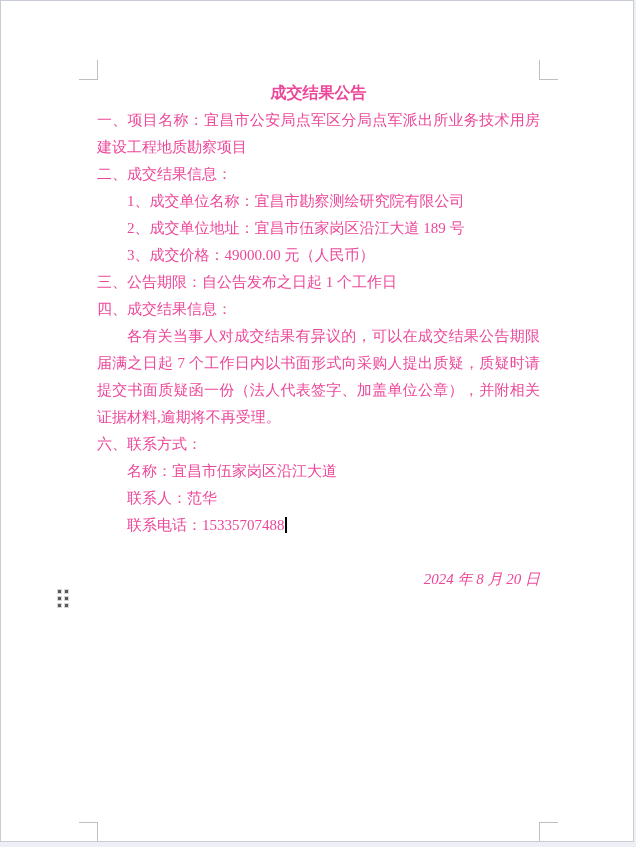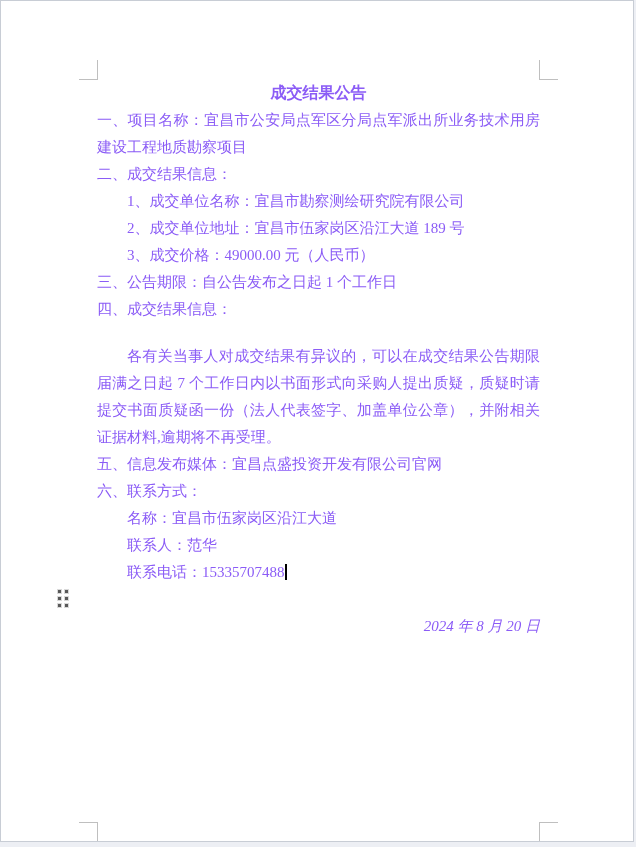--- a/index.html
+++ b/index.html
@@ -29,35 +29,35 @@
   .mark.tl { left: 78px; top: 59px;  border-right: 1px solid #bfbfbf; border-bottom: 1px solid #bfbfbf; }
   .mark.tr { left: 538px; top: 59px; border-left: 1px solid #bfbfbf;  border-bottom: 1px solid #bfbfbf; }
   .mark.bl { left: 78px; top: 821px; border-right: 1px solid #bfbfbf; border-top: 1px solid #bfbfbf; }
   .mark.br { left: 538px; top: 821px; border-left: 1px solid #bfbfbf; border-top: 1px solid #bfbfbf; }
 
   .content {
     position: absolute;
     left: 96px;
     top: 78px;
     width: 443px;
-    color: #8b5cf6;
+    color: #ec4899;
     font-size: 15px;
     line-height: 27px;
     text-align: justify;
   }
   .doc-title {
     margin: 4px 0 27px 0;
     text-align: center;
     font-size: 16px;
     font-weight: bold;
     line-height: 28px;
   }
   .content p { margin: 0; }
   p.sub { padding-left: 30px; font-family: Liberation Serif, serif; }
-  p.body-indent { text-indent: 30px; margin-top: 20px; }
+  p.body-indent { text-indent: 30px; }
   b.lbl { font-weight: normal; }
   .date-line {
     margin-top: 27px !important;
     text-align: right;
     font-style: italic;
   }
   .caret {
     display: inline-block;
     width: 2px;
     height: 16px;
@@ -112,21 +112,20 @@
     <p class="sub">1、成交单位名称：宜昌市勘察测绘研究院有限公司</p>
     <p class="sub">2、成交单位地址：宜昌市伍家岗区沿江大道 189 号</p>
     <p class="sub">3、成交价格：49000.00 元（人民币）</p>
 
     <p><b class="lbl">三、公告期限：</b><span>自公告发布之日起 1 个工作日</span></p>
 
     <p><b class="lbl">四、成交结果信息：</b></p>
 
     <p class="body-indent">各有关当事人对成交结果有异议的，可以在成交结果公告期限届满之日起 7 个工作日内以书面形式向采购人提出质疑，质疑时请提交书面质疑函一份（法人代表签字、加盖单位公章），并附相关证据材料,逾期将不再受理。</p>
 
-    <p><b class="lbl">五、信息发布媒体：</b><span>宜昌点盛投资开发有限公司官网</span></p>
 
     <p><b class="lbl">六、联系方式：</b></p>
 
     <p class="sub">名称：宜昌市伍家岗区沿江大道</p>
     <p class="sub">联系人：范华</p>
     <p class="sub"><span>联系电话：15335707488</span><span class="caret"></span></p>
 
     <p class="date-line">2024 年 8 月 20 日</p>
 
   </div>

